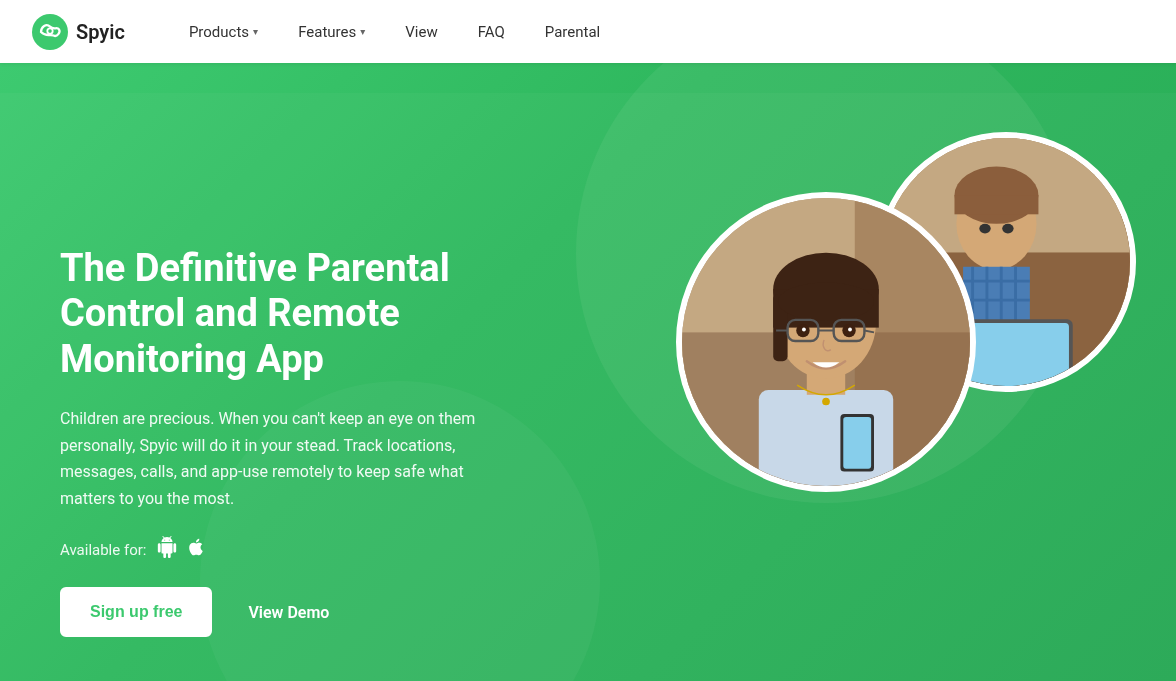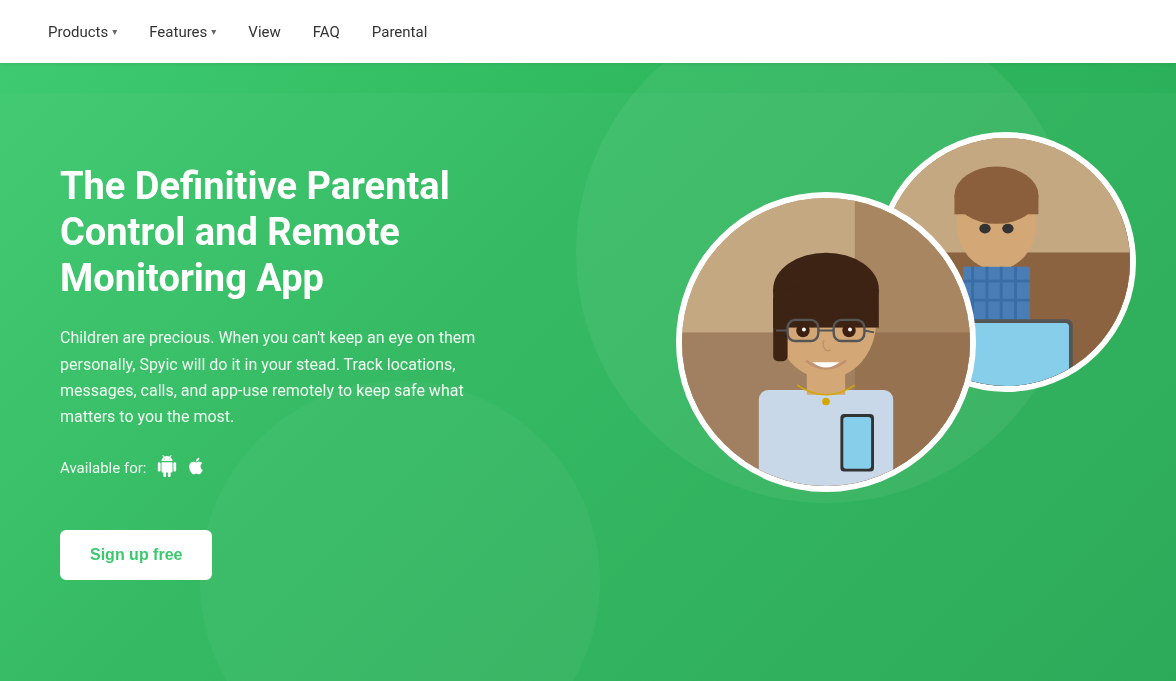--- a/index.html
+++ b/index.html
@@ -28,20 +28,21 @@
       height: 36px;
     }
     .logo-text {
       font-size: 20px;
       font-weight: 600;
       color: #222;
     }
     .navbar-links {
       display: flex;
       align-items: center;
+      gap: 8px;
       flex: 1;
       text-align: right;
     }
     .nav-item {
       display: flex;
       align-items: center;
       gap: 4px;
       padding: 8px 16px;
       font-size: 15px;
       color: #333;
@@ -91,22 +92,22 @@
       white-space: nowrap;
     }
 
     
     .hero {
       background: linear-gradient(135deg, #3dca70 0%, #2fb85e 40%, #27a854 100%);
       min-height: 618px;
       position: relative;
       overflow: hidden;
       display: flex;
-      align-items: center;
-      padding: 60px 60px 60px 60px;
+      align-items: flex-end;
+      padding: 60px 60px 44px 60px;
     }
 
     
     .hero::before {
       content: '';
       position: absolute;
       top: -60px;
       right: 100px;
       width: 500px;
       height: 500px;
@@ -152,21 +153,21 @@
       font-size: 16px;
       color: rgba(255,255,255,0.92);
       line-height: 1.65;
       margin-bottom: 24px;
       max-width: 440px;
     }
     .available-for {
       display: flex;
       align-items: center;
       gap: 10px;
-      margin-bottom: 48px;
+      margin-bottom: 24px;
       color: rgba(255,255,255,0.9);
       font-size: 15px;
     }
     .platform-icons {
       display: flex;
       gap: 8px;
       align-items: center;
     }
     .platform-icon {
       color: #fff;
@@ -253,20 +254,30 @@
       align-items: center;
       justify-content: center;
       overflow: hidden;
       position: relative;
     }
   </style>
 </head>
 <body>
 
 <nav class="navbar">
+  <a class="navbar-logo" href="#">
+
+    <svg class="logo-icon" viewBox="0 0 40 40" xmlns="http://www.w3.org/2000/svg">
+      <circle cx="20" cy="20" r="20" fill="#3cc96e"></circle>
+      <path d="M10 20 C10 14, 16 10, 20 14 C24 18, 28 14, 30 17 C32 20, 28 26, 24 24 C20 22, 16 26, 10 20Z" fill="none" stroke="white" stroke-width="2.5" stroke-linecap="round"></path>
+      <circle cx="20" cy="19" r="4" fill="white"></circle>
+      <circle cx="20" cy="19" r="2" fill="#3cc96e"></circle>
+    </svg>
+    <span class="logo-text">Spyic</span>
+  </a>
 
   <div class="navbar-links">
     <a class="nav-item" href="#">
       <span>Products</span>
       <span class="nav-chevron">▾</span>
     </a>
     <a class="nav-item" href="#">
       <span>Features</span>
       <span class="nav-chevron">▾</span>
     </a>
@@ -304,20 +315,21 @@
         <span class="platform-icon">
           <svg width="20" height="20" viewBox="0 0 24 24" fill="white">
             <path d="M18.71 19.5c-.83 1.24-1.71 2.45-3.05 2.47-1.34.03-1.77-.79-3.29-.79-1.53 0-2 .77-3.27.82-1.31.05-2.3-1.32-3.14-2.53C4.25 17 2.94 12.45 4.7 9.39c.87-1.52 2.43-2.48 4.12-2.51 1.28-.02 2.5.87 3.29.87.78 0 2.26-1.07 3.8-.91.65.03 2.47.26 3.64 1.98-.09.06-2.17 1.28-2.15 3.81.03 3.02 2.65 4.03 2.68 4.04-.03.07-.42 1.44-1.38 2.83M13 3.5c.73-.83 1.94-1.46 2.94-1.5.13 1.17-.34 2.35-1.04 3.19-.69.85-1.83 1.51-2.95 1.42-.15-1.15.41-2.35 1.05-3.11z"></path>
           </svg>
         </span>
       </div>
     </div>
 
     <div class="hero-buttons">
       <button class="btn-signup-free">Sign up free</button>
+      <a class="btn-view-demo" href="#">View Demo</a>
     </div>
   </div>
 
   <div class="hero-images">
 
     <div class="circle-img circle-img-2">
       <div class="child-circle">
 
         <svg viewBox="0 0 260 260" xmlns="http://www.w3.org/2000/svg" style="position:absolute;top:0;left:0;width:100%;height:100%">
           <rect width="260" height="260" fill="#b8956a"></rect>

